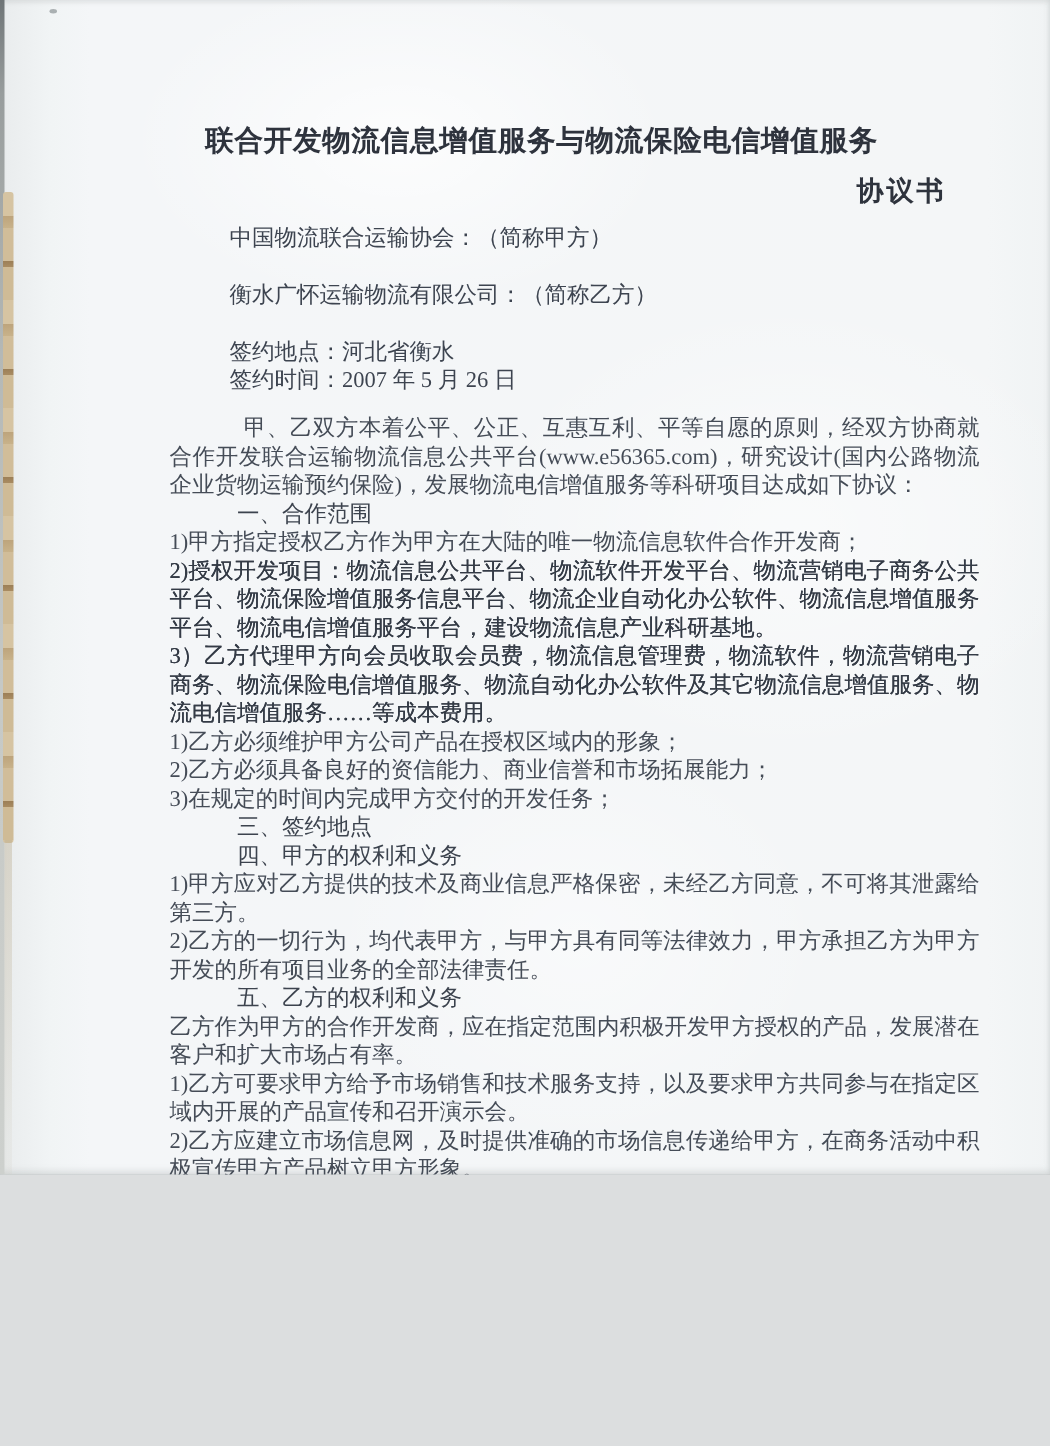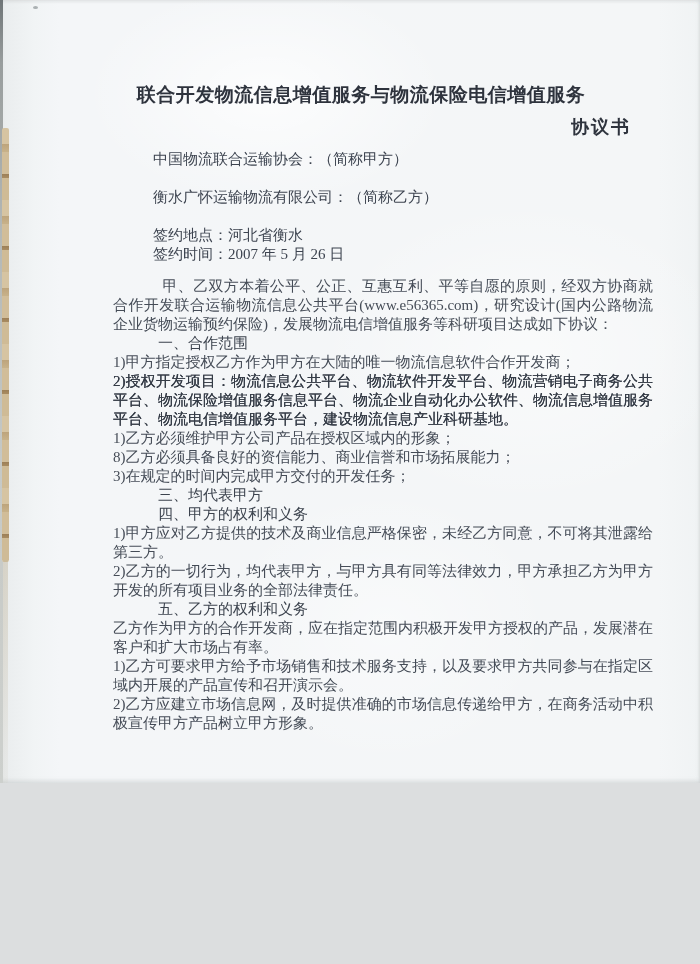--- a/index.html
+++ b/index.html
@@ -94,24 +94,25 @@
     <p class="meta m1">中国物流联合运输协会：（简称甲方）</p>
     <p class="meta m2">衡水广怀运输物流有限公司：（简称乙方）</p>
     <p class="meta m3">签约地点：河北省衡水</p>
     <p class="meta m4">签约时间：2007 年 5 月 26 日</p>
 
     <div class="body-block" id="paragraphs">
         <p class="para intro">甲、乙双方本着公平、公正、互惠互利、平等自愿的原则，经双方协商就合作开发联合运输物流信息公共平台(www.e56365.com)，研究设计(国内公路物流企业货物运输预约保险)，发展物流电信增值服务等科研项目达成如下协议：</p>
         <p class="para heading">一、合作范围</p>
         <p class="para item">1)甲方指定授权乙方作为甲方在大陆的唯一物流信息软件合作开发商；</p>
         <p class="para item dark">2)授权开发项目：物流信息公共平台、物流软件开发平台、物流营销电子商务公共平台、物流保险增值服务信息平台、物流企业自动化办公软件、物流信息增值服务平台、物流电信增值服务平台，建设物流信息产业科研基地。</p>
+        <p class="para item dark">3）乙方代理甲方向会员收取会员费，物流信息管理费，物流软件，物流营销电子商务、物流保险电信增值服务、物流自动化办公软件及其它物流信息增值服务、物流电信增值服务……等成本费用。</p>
         <p class="para item">1)乙方必须维护甲方公司产品在授权区域内的形象；</p>
-        <p class="para item">8)乙方必须具备良好的资信能力、商业信誉和市场拓展能力；</p>
+        <p class="para item">2)乙方必须具备良好的资信能力、商业信誉和市场拓展能力；</p>
         <p class="para item">3)在规定的时间内完成甲方交付的开发任务；</p>
-        <p class="para heading">三、均代表甲方</p>
+        <p class="para heading">三、签约地点</p>
         <p class="para heading">四、甲方的权利和义务</p>
         <p class="para item">1)甲方应对乙方提供的技术及商业信息严格保密，未经乙方同意，不可将其泄露给第三方。</p>
         <p class="para item">2)乙方的一切行为，均代表甲方，与甲方具有同等法律效力，甲方承担乙方为甲方开发的所有项目业务的全部法律责任。</p>
         <p class="para heading">五、乙方的权利和义务</p>
         <p class="para item">乙方作为甲方的合作开发商，应在指定范围内积极开发甲方授权的产品，发展潜在客户和扩大市场占有率。</p>
         <p class="para item">1)乙方可要求甲方给予市场销售和技术服务支持，以及要求甲方共同参与在指定区域内开展的产品宣传和召开演示会。</p>
         <p class="para item">2)乙方应建立市场信息网，及时提供准确的市场信息传递给甲方，在商务活动中积极宣传甲方产品树立甲方形象。</p>
       </div>
   </div>
 </div>

